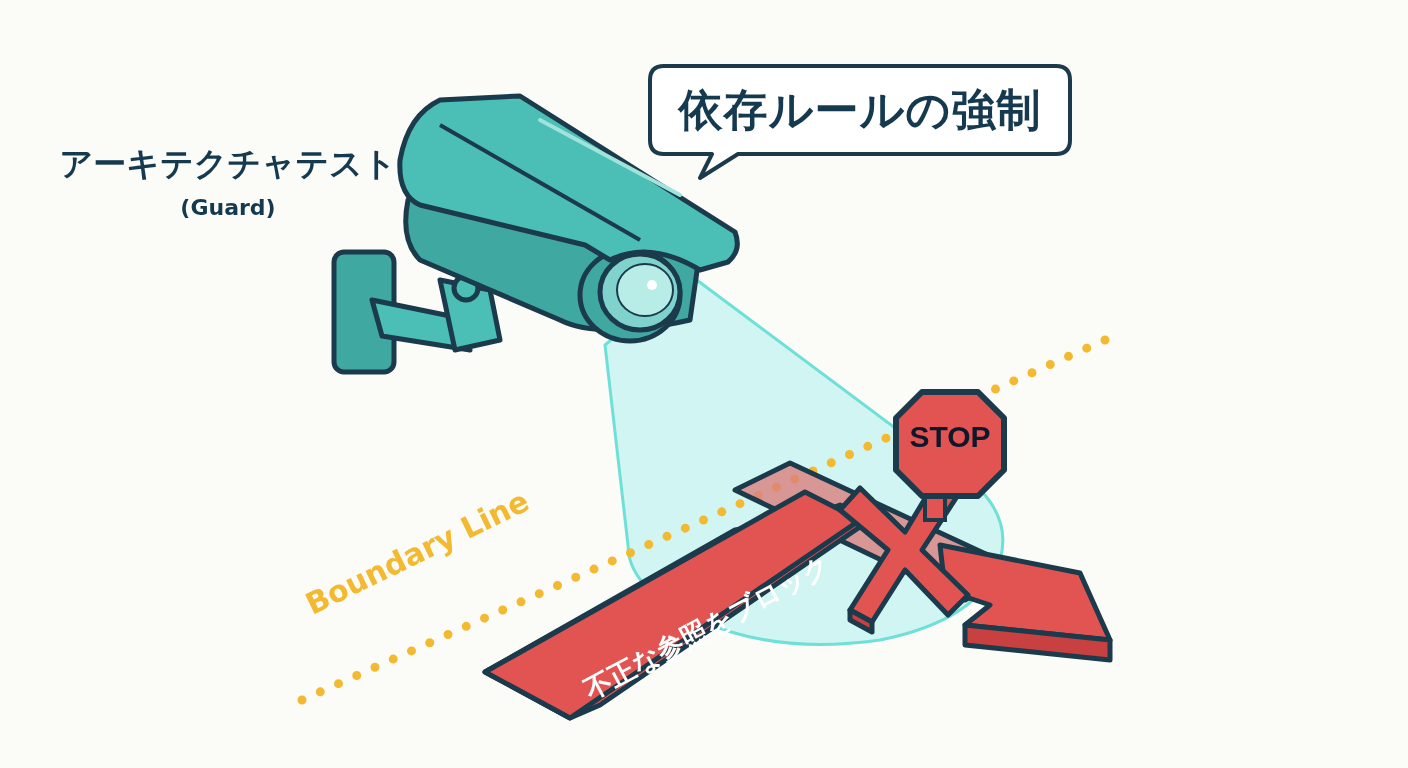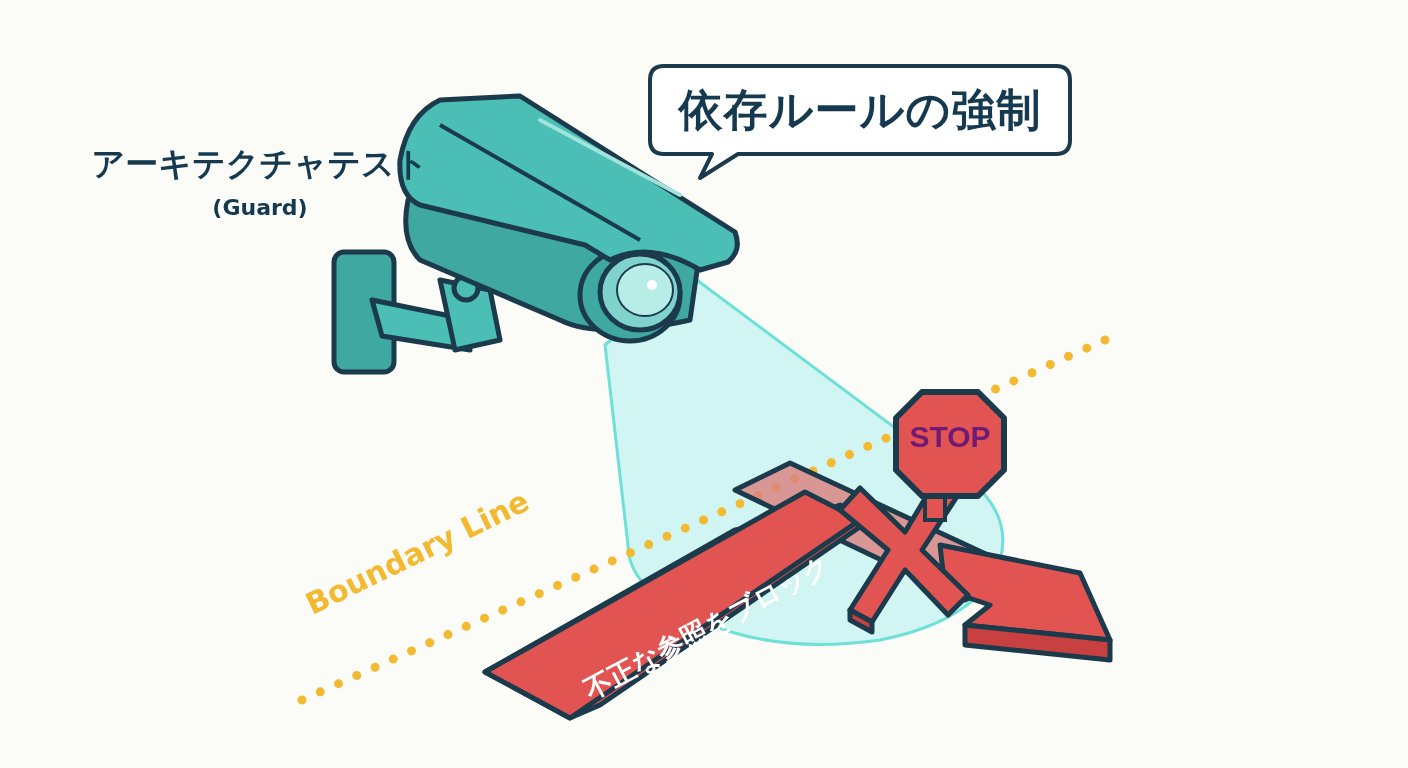--- a/index.html
+++ b/index.html
@@ -7,21 +7,20 @@
     width: 1408px; height: 768px; overflow: hidden;
     background: #fbfbf8;
     font-family: "DejaVu Sans", "Liberation Sans", sans-serif;
     position: relative;
   }
   #stage { position: absolute; left: 0; top: 0; width: 1408px; height: 768px; }
   .guard-label {
     position: absolute; left: 58px; top: 142px; width: 340px;
     text-align: center; color: #153a4f; font-weight: bold;
     line-height: 44px;
-    margin-left: 32px;
   }
   .guard-label .l1 { font-size: 33px; letter-spacing: 0px; display: block; }
   .guard-label .l2 { font-size: 22px; display: block; }
   .bubble-text {
     position: absolute; left: 652px; top: 68px; width: 416px; height: 84px;
     display: flex; align-items: center; justify-content: center;
     color: #153a4f; font-weight: bold; font-size: 44px; letter-spacing: 1px;
   }
   .boundary-text {
     position: absolute; left: 300px; top: 590px;
@@ -30,21 +29,21 @@
     white-space: nowrap;
   }
   .arrow-text {
     position: absolute; left: 578px; top: 676px;
     color: #ffffff; font-weight: bold; font-size: 27px;
     transform-origin: 0 0; transform: rotate(-28deg);
     white-space: nowrap;
   }
   .stop-text {
     position: absolute; left: 896px; top: 420px; width: 108px; text-align: center;
-    color: #701a75; font-weight: bold; font-size: 30px;
+    color: #0f172a; font-weight: bold; font-size: 30px;
     font-family: "Liberation Sans", sans-serif;
   }
 </style>
 </head>
 <body>
 
 <svg id="stage" width="1408" height="768" viewBox="0 0 1408 768" xmlns="http://www.w3.org/2000/svg">
 
   <g>
     <path d="M605 345 L690 275 L985 495 Q1010 525 1000 560 Q980 620 880 640 Q740 660 650 590 Q628 570 628 545 Z" fill="#aef0ec" fill-opacity="0.55" stroke="#6fe0d8" stroke-width="3"></path>

